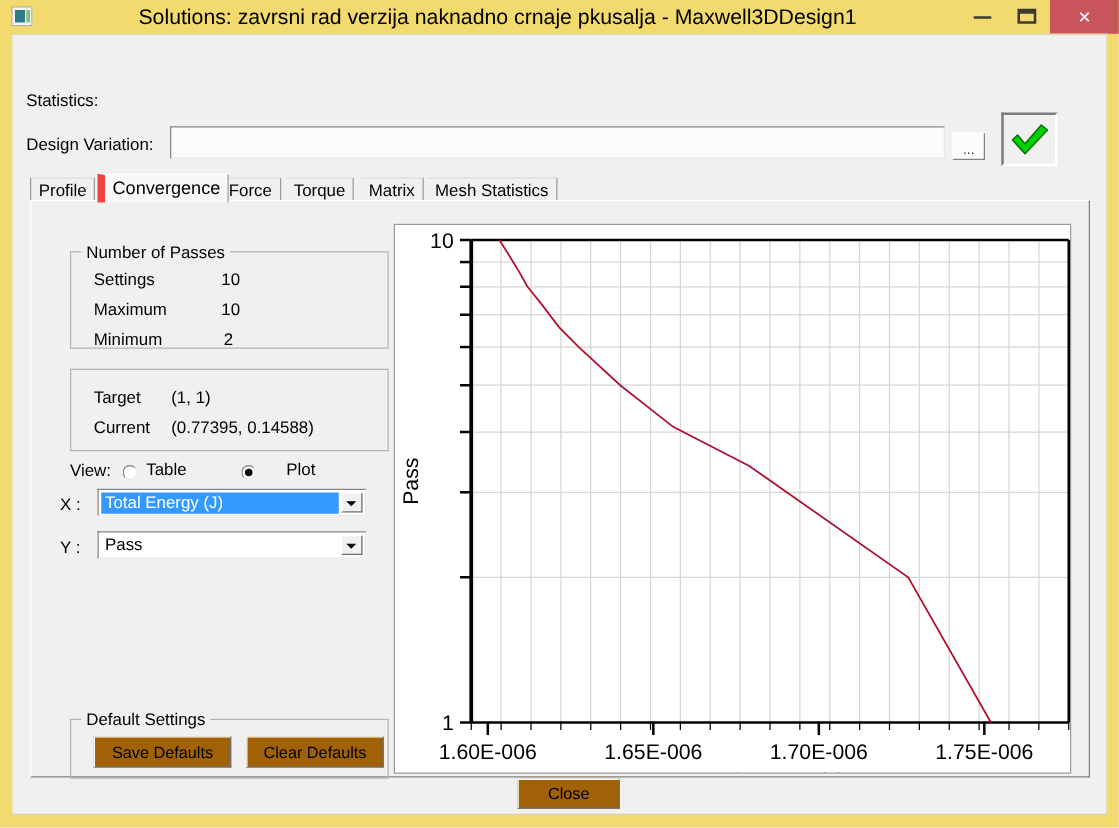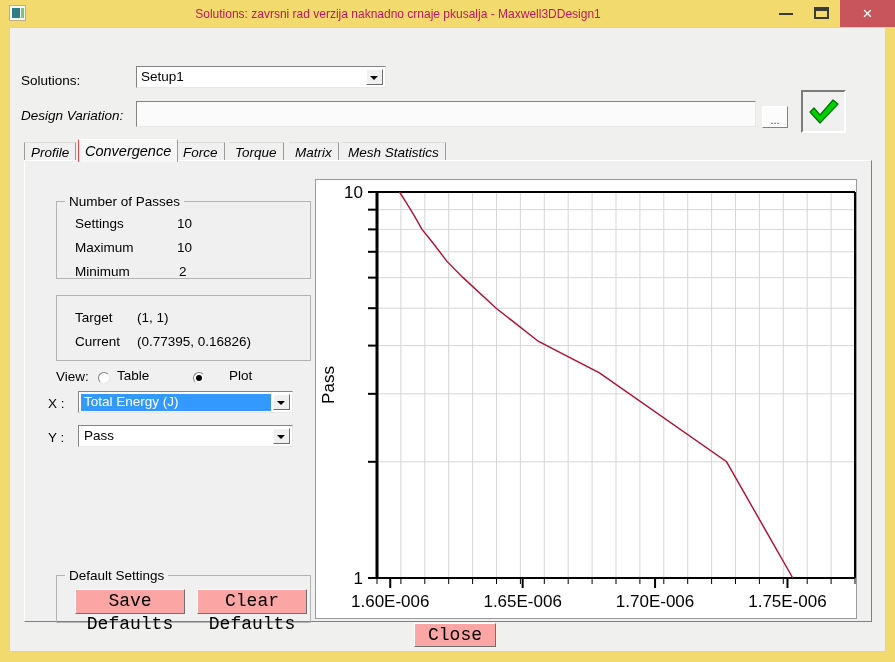--- a/index.html
+++ b/index.html
@@ -42,22 +42,22 @@
     width: 3px; height: 10px;
     background: #7fc27a;
     display: block;
     text-decoration: none;
   }
   #title-text {
     position: absolute; left: 48px; top: 1px;
     width: 700px; height: 40px;
     line-height: 26px;
     text-align: center;
-    font-size: 12px;
-    color: #be185d;
+    font-size: 17px;
+    color: #000000;
     white-space: nowrap;
     overflow: hidden;
   }
   .winbtn {
     position: absolute; top: 0;
     height: 27px;
     cursor: default;
   }
   #btn-min { left: 771px; width: 32px; }
   #btn-min span {
@@ -124,21 +124,21 @@
     box-sizing: border-box;
   }
   .combo-arrow-btn::after {
     content: "";
     position: absolute; left: 3px; top: 6px;
     border-left: 4px solid transparent;
     border-right: 4px solid transparent;
     border-top: 4px solid #000;
   }
 
-  #lbl-designvar { left: 11px; top: 80px; font-style: italic; }
+  #lbl-designvar { left: 11px; top: 80px; }
   #input-designvar {
     position: absolute; left: 126px; top: 73px;
     width: 620px; height: 26px;
     background: #fbfbfb;
   }
   #btn-browse {
     position: absolute; left: 752px; top: 78px;
     width: 26px; height: 22px;
     font-size: 11px; color: #333;
     text-align: center; line-height: 26px;
@@ -153,42 +153,42 @@
     background: #f0f0f0;
     border: 2px solid;
     border-color: #7b7b7b #ffffff #ffffff #7b7b7b;
     box-sizing: border-box;
   }
   #btn-ok svg { position: absolute; left: 4px; top: 5px; }
 
   
   #tabstrip {
     position: absolute; left: 14px; top: 111px;
-    width: 848px; height: 22px; font-style: italic;
+    width: 848px; height: 22px;
   }
   .tab {
     position: absolute; top: 3px;
     height: 19px;
     font-size: 13.5px;
     color: #000;
     line-height: 19px;
     padding: 0 6px;
     border-left: 1px solid #9b9b9b;
     border-right: 1px solid #9b9b9b;
     border-top: 1px solid #dcdcdc;
     background: #f0f0f0;
     box-sizing: border-box;
     white-space: nowrap;
   }
   .tab.sep { border-left: none; }
   .tab.active {
     top: 0; height: 23px; line-height: 22px;
     background: #f7f7f7;
     border-top: 1px solid #ffffff;
-    border-left: 1px solid #ef4444;
+    border-left: 6px solid #ef4444;
     border-right: 1px solid #9b9b9b;
     z-index: 5;
     font-size: 14.5px;
   }
 
   
   #tabpage {
     position: absolute; left: 14px; top: 132px;
     width: 848px; height: 462px;
     background: #f0f0f0;
@@ -232,29 +232,28 @@
     content: "";
     position: absolute; left: 2px; top: 2px;
     width: 6px; height: 6px;
     border-radius: 50%;
     background: #000;
   }
 
   
   .pushbtn {
     position: absolute;
-    background: #fca5a5;
+    background: #a16207;
     border: 1px solid;
     border-color: #ffffff #6f6f6f #6f6f6f #ffffff;
     box-sizing: border-box;
-    font-size: 18px;
+    font-size: 13px;
     color: #000;
     text-align: center;
     cursor: default;
-    font-family: Liberation Mono, monospace;
   }
 
   
   #plotframe {
     position: absolute; left: 290px; top: 18px;
     width: 542px; height: 440px;
     background: #fff;
     border: 1px solid #9b9b9b;
     box-sizing: border-box;
   }
@@ -282,25 +281,21 @@
         <span></span>
       </div>
     <div class="winbtn" id="btn-max">
         <span></span>
       </div>
     <div class="winbtn" id="btn-close">×</div>
   </div>
 
   <div id="client">
 
-    <div class="lbl" id="lbl-simulation">Solutions:</div>
-    <div class="sunken" id="combo-simulation">
-      <span class="cval">Setup1</span>
-      <span class="combo-arrow-btn"></span>
-    </div>
+    <div class="lbl" id="lbl-simulation">Statistics:</div>
 
     <div class="lbl" id="lbl-designvar">Design Variation:</div>
     <div class="sunken" id="input-designvar"></div>
     <div id="btn-browse">...</div>
     <div id="btn-ok">
       <svg width="34" height="30" viewBox="0 0 34 30">
         <path d="M3 15 L7 11 L13 18 L26 3 L31 7 L13 26 Z" fill="#00d000" stroke="#007000" stroke-width="1.2" stroke-linejoin="round"></path>
       </svg>
     </div>
 
@@ -322,21 +317,21 @@
         <span class="grow-label" style="left:18px; top:38px;">Maximum</span>
         <span class="grow-value" style="left:120px; top:38px;">10</span>
         <span class="grow-label" style="left:18px; top:62px;">Minimum</span>
         <span class="grow-value" style="left:122px; top:62px;">2</span>
       </div>
 
       <div class="groupbox" id="gb-energy">
         <span class="grow-label" style="left:18px; top:14px;">Target</span>
         <span class="grow-value" style="left:80px; top:14px;">(1, 1)</span>
         <span class="grow-label" style="left:18px; top:38px;">Current</span>
-        <span class="grow-value" style="left:80px; top:38px;">(0.77395, 0.16826)</span>
+        <span class="grow-value" style="left:80px; top:38px;">(0.77395, 0.14588)</span>
       </div>
 
       <span class="lbl" style="left:31px; top:208px;">View:</span>
       <span class="radio" style="left:73px; top:211px;"></span>
       <span class="lbl" style="left:92px; top:207px;">Table</span>
       <span class="radio checked" style="left:168px; top:211px;"></span>
       <span class="lbl" style="left:187px; top:207px;margin-left:17px;">Plot</span>
 
       <span class="lbl" style="left:23px; top:235px;">X :</span>
       <div class="sunken" style="position:absolute; left:53px; top:230px; width:215px; height:22px;">

